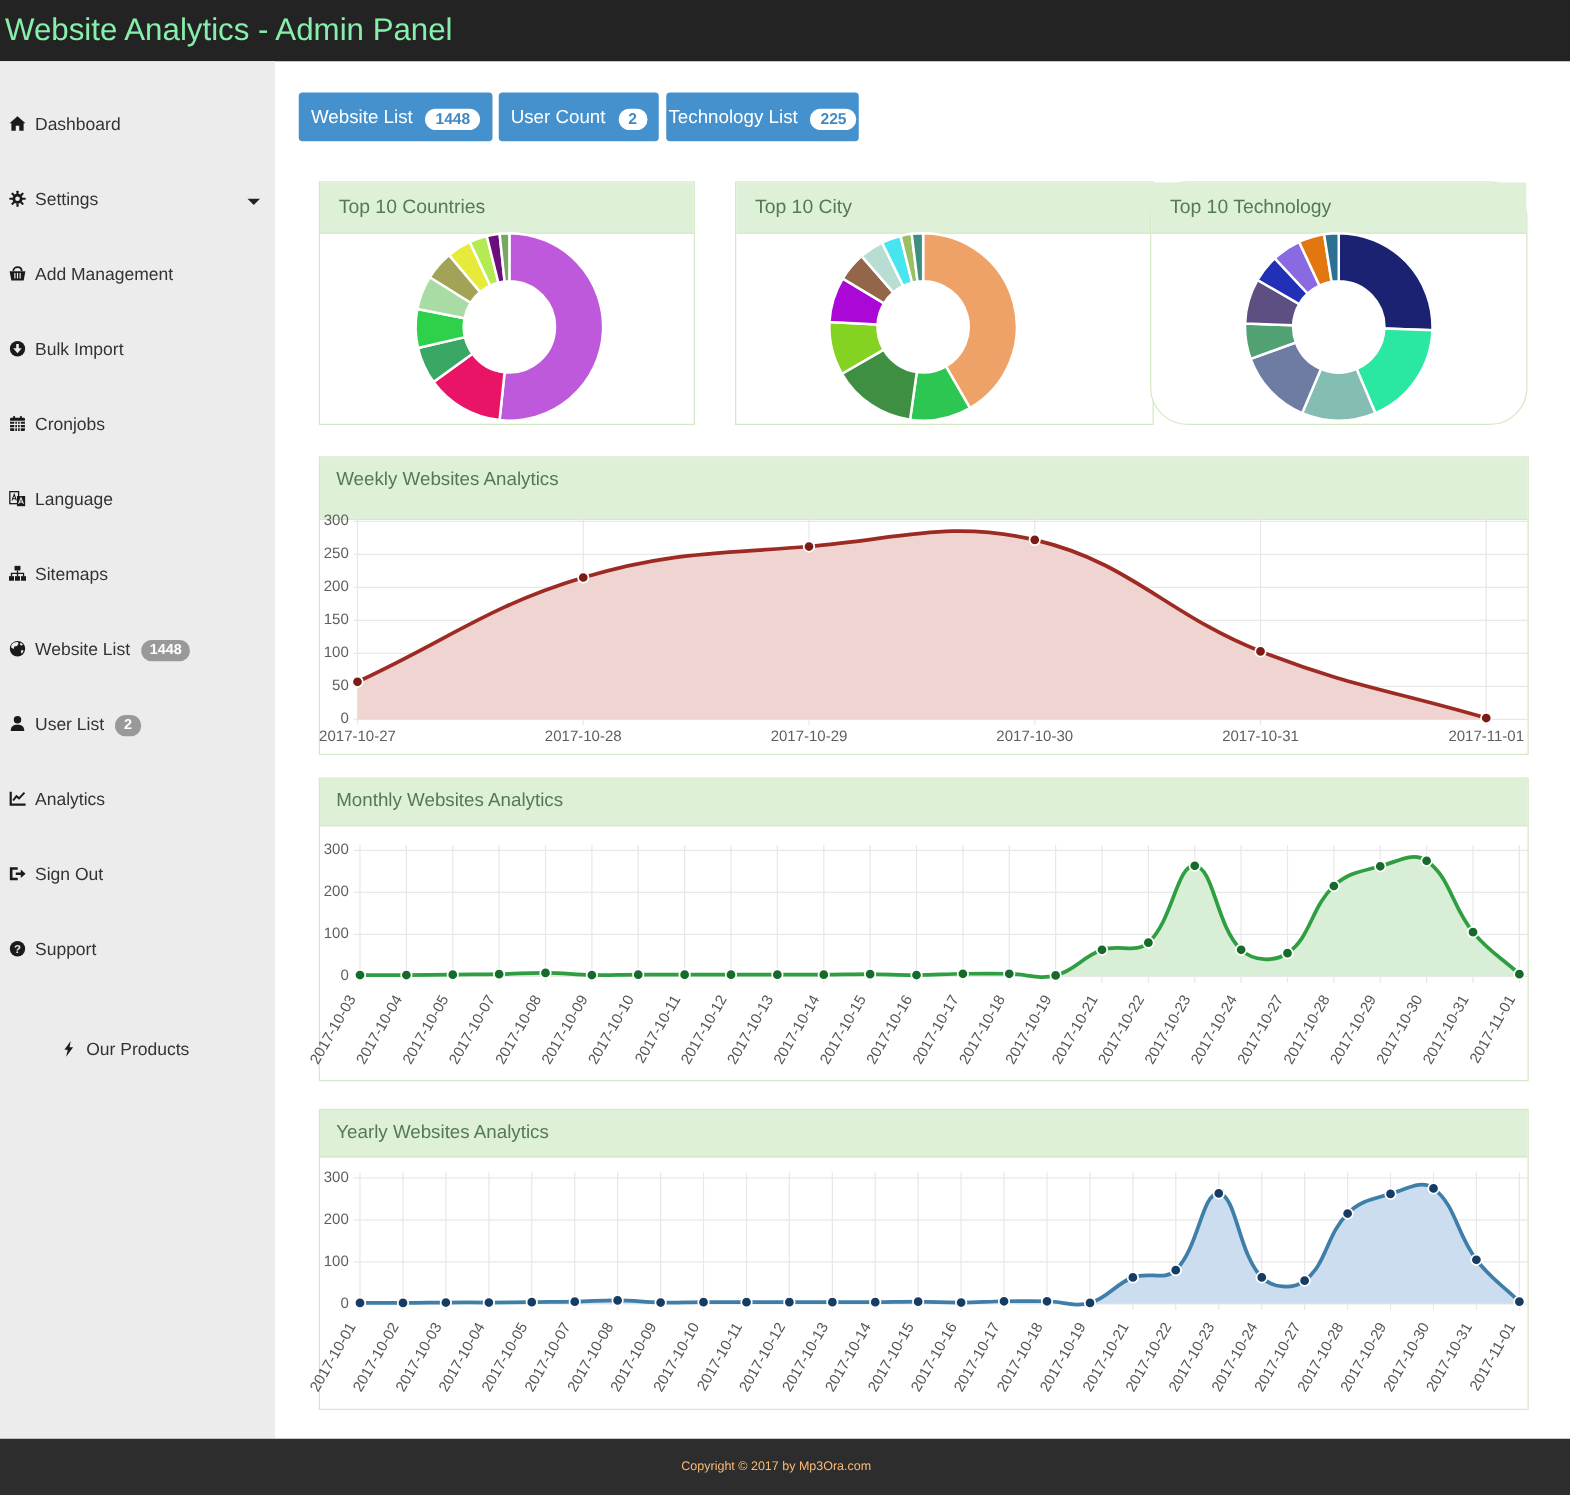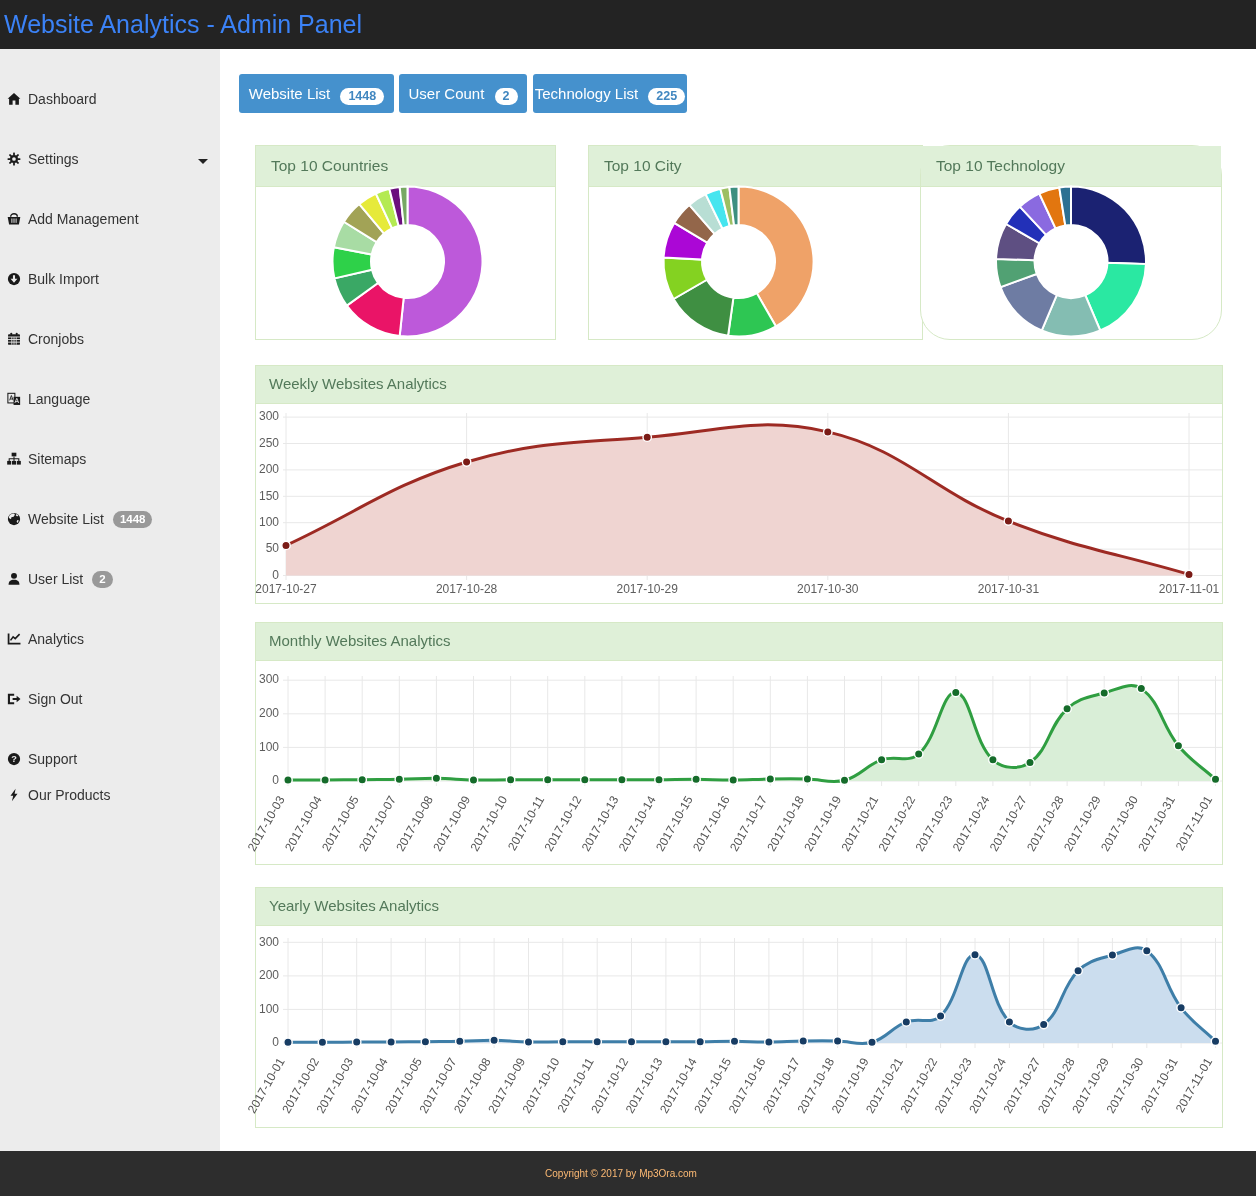--- a/index.html
+++ b/index.html
@@ -1,19 +1,19 @@
 <!DOCTYPE html>
 <html><head>
 <meta charset="utf-8">
 <title>Website Analytics - Admin Panel</title>
 <style>
 * { margin:0; padding:0; box-sizing:border-box; }
 html,body { width:1256px; height:1196px; background:#fff; font-family:"Liberation Sans", sans-serif; position:relative; overflow:hidden; }
 .navbar { position:absolute; left:0; top:0; width:1256px; height:49px; background:#232323; }
-.navbar .brand { position:absolute; left:4px; top:0; line-height:49px; font-size:25px; color:#3b82f6; white-space:nowrap; }
+.navbar .brand { position:absolute; left:4px; top:0; line-height:49px; font-size:25px; color:#86efac; white-space:nowrap; }
 .sidebar { position:absolute; left:0; top:49px; width:220px; height:1102px; background:#ececec; }
 .mi { position:absolute; left:0; width:220px; height:40px; }
 .mi .ic { position:absolute; left:7px; top:50%; margin-top:-7px; width:14px; height:14px; }
 .mi .tx { position:absolute; left:28px; top:50%; margin-top:-9px; font-size:14px; color:#333; white-space:nowrap; line-height:18px; }
 .sbadge { display:inline-block; background:#999; color:#fff; font-size:11.5px; font-weight:bold; border-radius:9px; padding:2px 7px; line-height:13px; margin-left:5px; position:relative; top:-1px; }
 .caret-dn { position:absolute; right:12px; top:50%; margin-top:0px; width:0; height:0; border-left:5px solid transparent; border-right:5px solid transparent; border-top:5px solid #222; }
 .btn { position:absolute; top:74px; height:39px; background:#4591cd; border-radius:3px; color:#fff; font-size:15px; text-align:center; line-height:39px; white-space:nowrap; }
 .bbadge { display:inline-block; background:#fff; color:#4187c0; font-size:12.5px; font-weight:bold; border-radius:9px; padding:2px 8px; margin-left:6px; position:relative; top:0.5px; line-height:13px; }
 .panel { position:absolute; background:#fff; border:1px solid #d6e9c6;padding-left:34px; }
 .phead { position:absolute; left:0; top:0; right:0; height:41px; background:#dff0d8; border-bottom:1px solid #d6e9c6; }
@@ -141,21 +141,21 @@
       </svg>
       <span class="tx">Sign Out</span>
     </div>
 <div class="mi" style="top:690px;">
       <svg class="ic" viewBox="0 0 16 16">
         <circle cx="8" cy="8" r="7" fill="#1a1a1a"></circle>
         <text x="8" y="11.6" text-anchor="middle" font-family="Liberation Sans" font-size="10.5" font-weight="bold" fill="#ececec">?</text>
       </svg>
       <span class="tx">Support</span>
     </div>
-<div class="mi" style="top:726px;">
+<div class="mi" style="top:770px;margin-left:41px;">
       <svg class="ic" viewBox="0 0 16 16">
         <path fill="#1a1a1a" d="M9.8 0.8 L4 8.9 L7.1 8.9 L5.6 15.2 L12 6.7 L8.7 6.7 Z"></path>
       </svg>
       <span class="tx">Our Products</span>
     </div>
 </div>
 
 <div class="btn" style="left:239px; width:155px;">Website List <span class="bbadge">1448</span></div>
 <div class="btn" style="left:399px; width:128px;">User Count <span class="bbadge">2</span></div>
 <div class="btn" style="left:533px; width:154px;">Technology List <span class="bbadge">225</span></div>
@@ -170,21 +170,21 @@
       <span>Top 10 City</span>
     </div>
 </div>
 <div class="panel" style="left:920px; top:145px; width:302px; height:195px;border-radius:30px;">
   <div class="phead">
       <span>Top 10 Technology</span>
     </div>
 </div>
 
 <div class="panel" style="left:255px; top:365px; width:968px; height:239px;">
-  <div class="phead" style="height:38px;">
+  <div class="phead" style="height:50px;">
       <span style="font-size:15px; left:13px; top:9px;">Weekly Websites Analytics</span>
     </div>
 </div>
 <div class="panel" style="left:255px; top:622px; width:968px; height:243px;">
   <div class="phead" style="height:38px;">
       <span style="font-size:15px; left:13px; top:9px;">Monthly Websites Analytics</span>
     </div>
 </div>
 <div class="panel" style="left:255px; top:887px; width:968px; height:241px;">
   <div class="phead" style="height:38px;">

